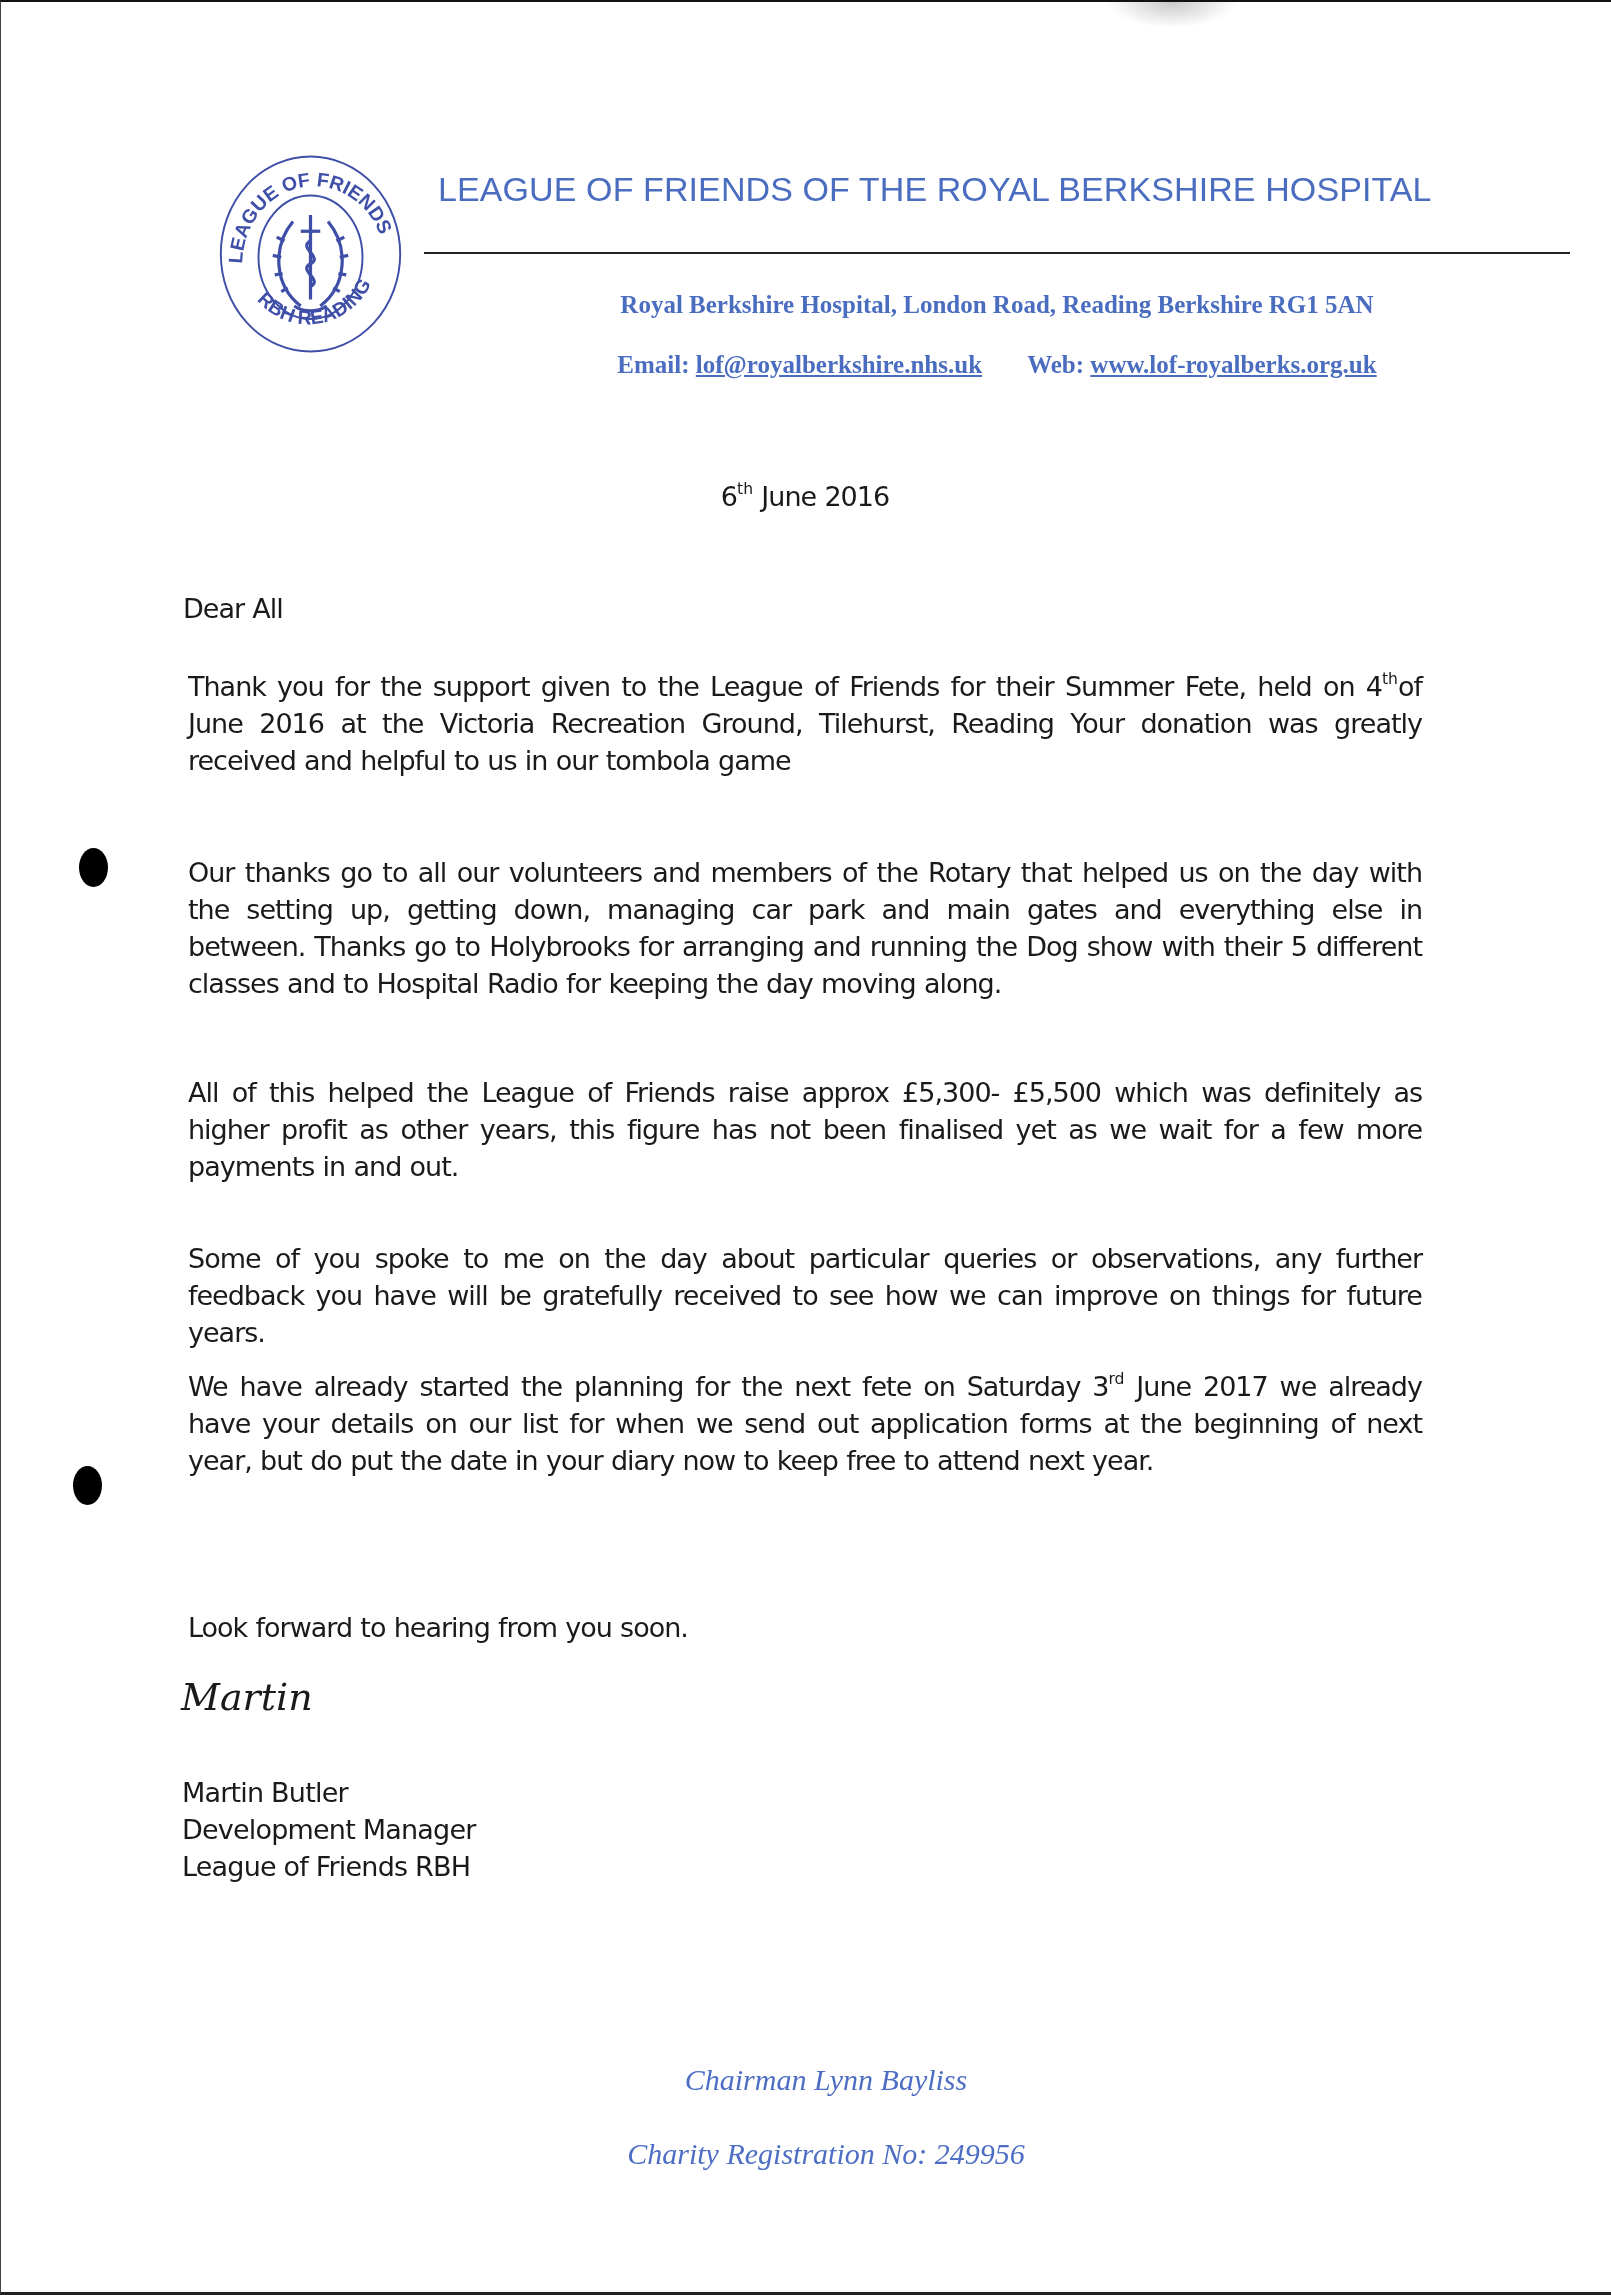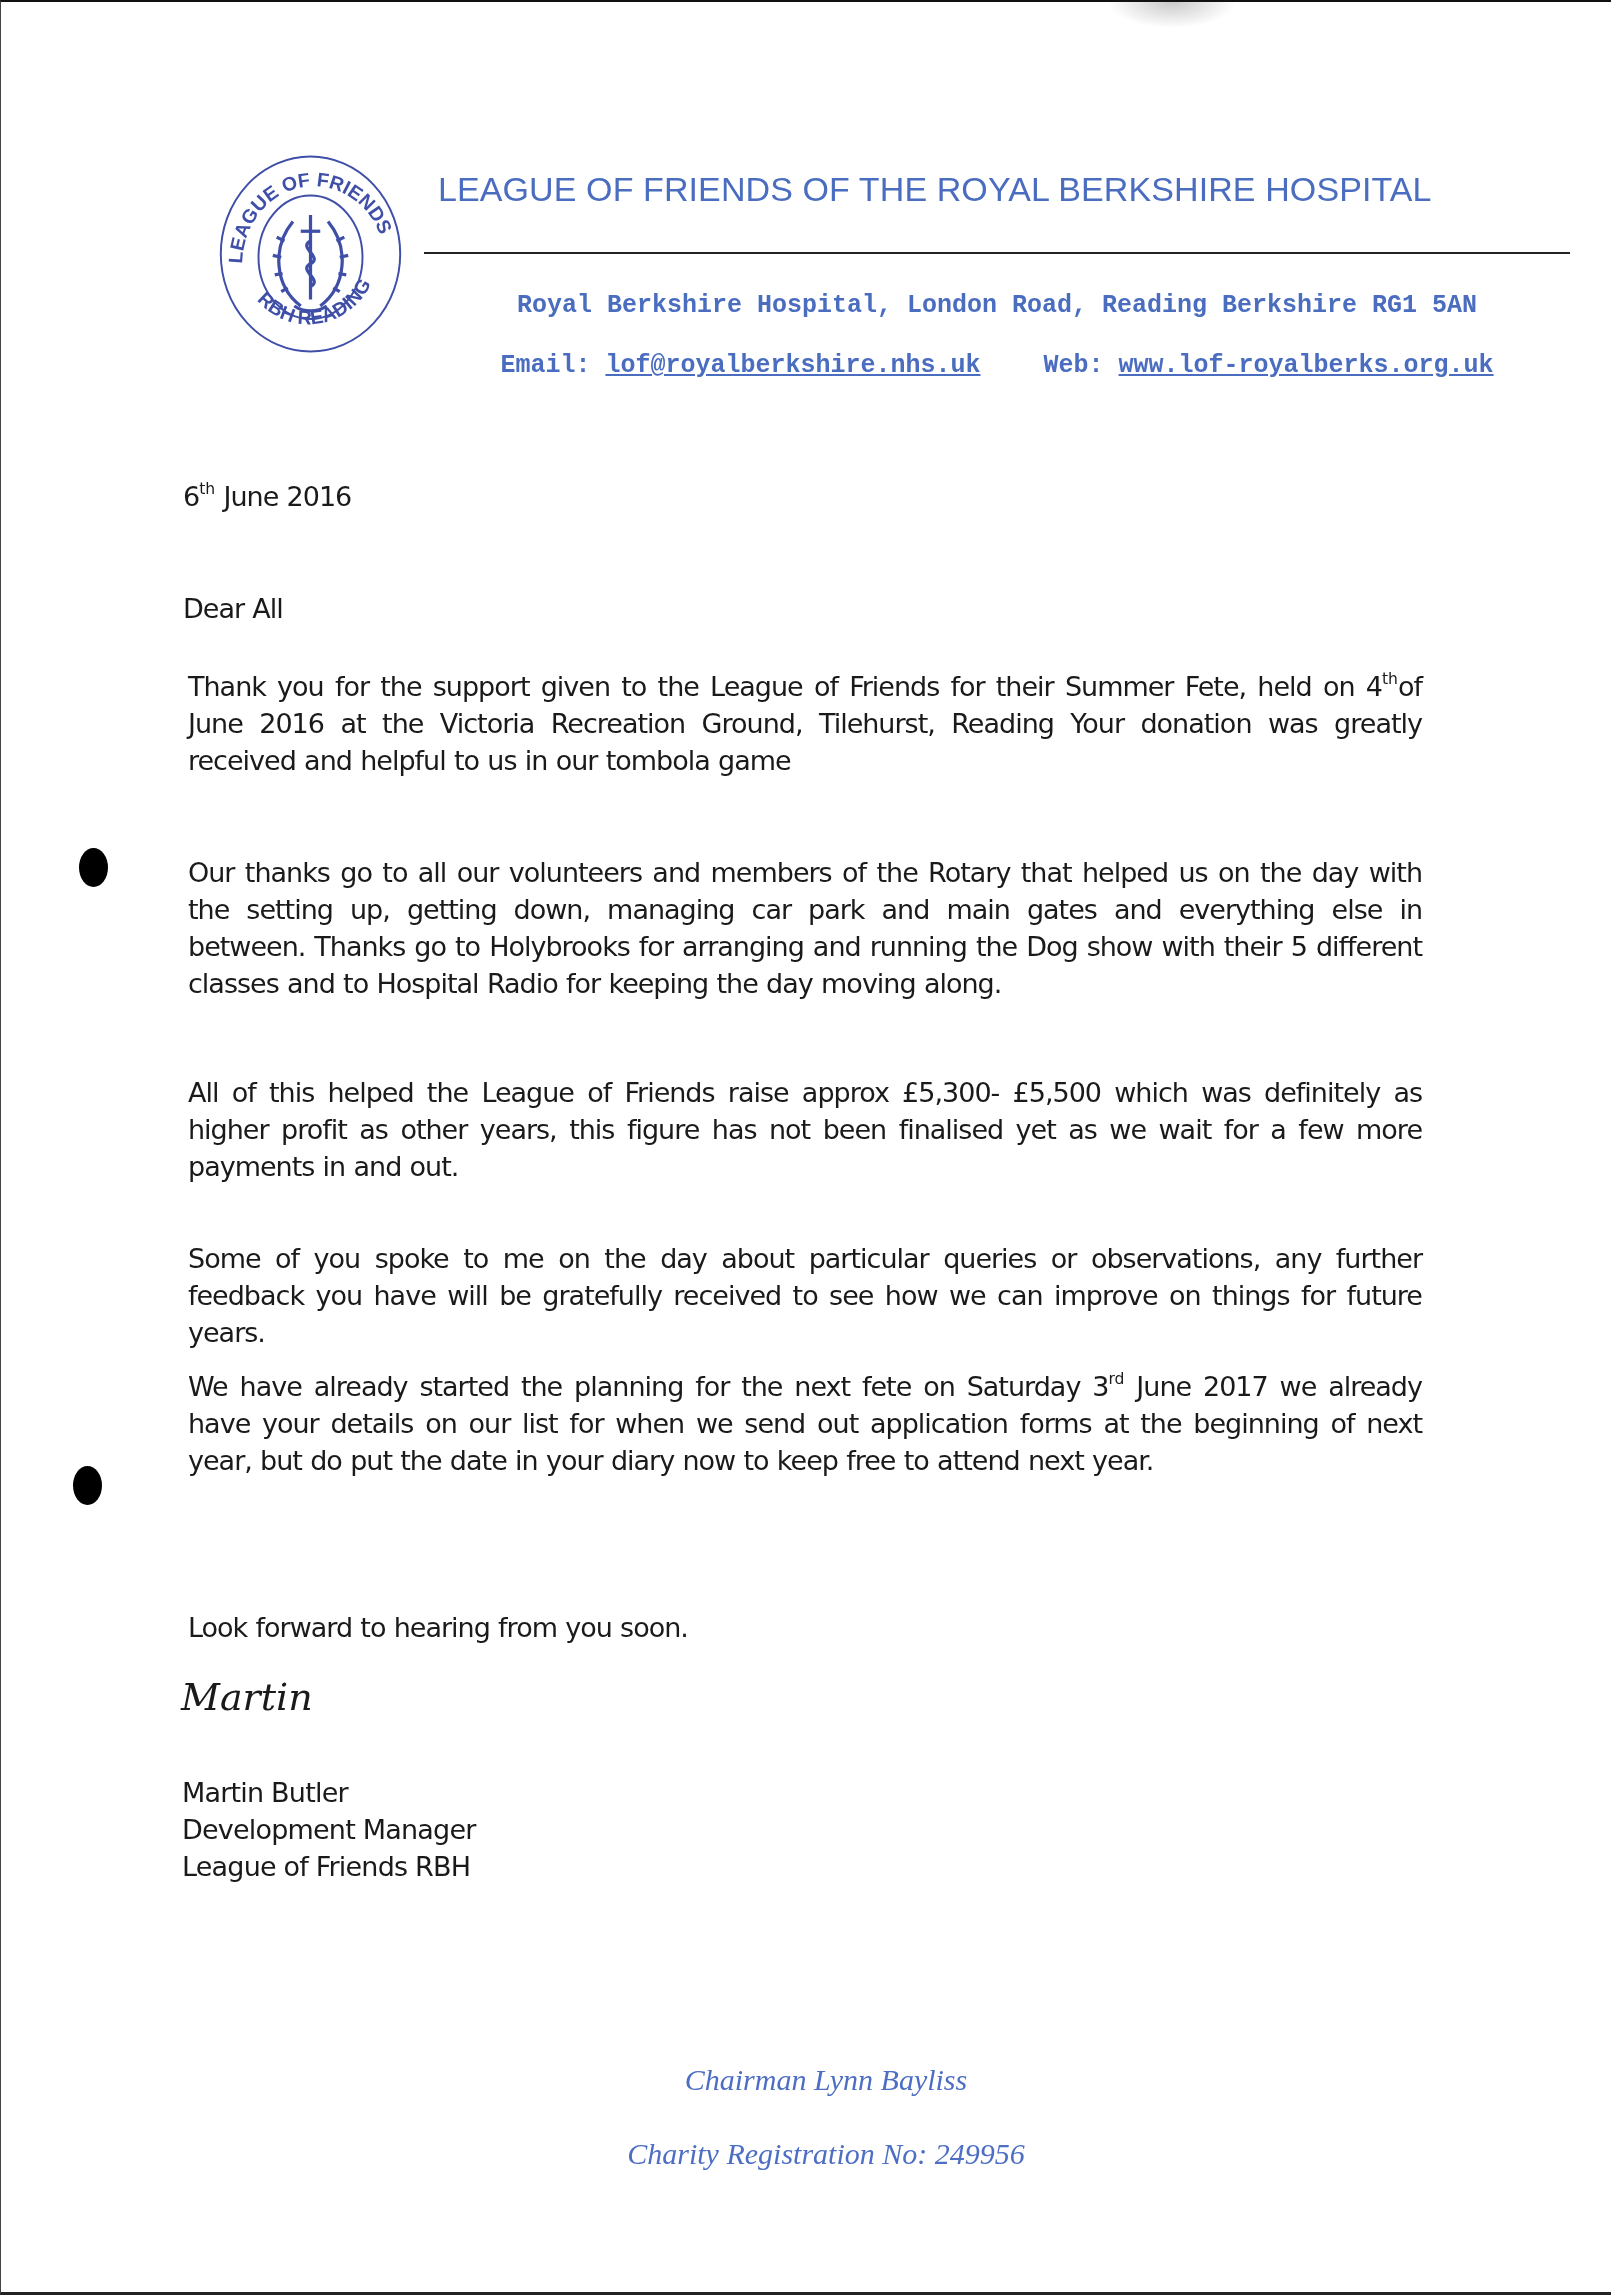--- a/index.html
+++ b/index.html
@@ -5,28 +5,28 @@
   html, body { margin: 0; padding: 0; background: #ffffff; }
   body { width: 1611px; height: 2295px; position: relative; overflow: hidden;
          font-family: "DejaVu Sans", sans-serif; color: #1a1a1a; }
   .page { position: absolute; left: 0; top: 0; width: 1611px; height: 2295px;
           border-top: 2.6px solid #111; border-bottom: 3.9px solid #222; border-left: 1.3px solid #444;
           box-sizing: border-box; background: #fff; }
   .logo { position: absolute; left: 215px; top: 148px; width: 189px; height: 208px; }
   .org-title { position: absolute; left: 437px; top: 168px; font-family: "Liberation Sans", sans-serif;
                font-weight: normal; font-size: 34px; color: #4a6dc0; letter-spacing: 0.1px; white-space: nowrap; }
   .rule { position: absolute; left: 423px; top: 250px; width: 1146px; height: 2px; background: #222; }
-  .addr { position: absolute; left: 423px; width: 1146px; text-align: center; font-family: Liberation Mono, monospace;
+  .addr { position: absolute; left: 423px; width: 1146px; text-align: center; font-family: Liberation Serif, serif;
           font-weight: bold; color: #4a6dc0; font-size: 25px; white-space: nowrap; }
   .addr a { color: #4a6dc0; text-decoration: underline; }
   .addr .gap { display: inline-block; width: 33px; }
   .letter { position: absolute; left: 182px; width: 1244px; font-family: "DejaVu Sans", sans-serif;
             font-size: 27px; line-height: 37px; color: #1a1a1a; letter-spacing: -1px; word-spacing: 0.7px; }
   .letter p { margin: 5px; text-align: justify; }
-  .date { top: 476px; }
+  .date { top: 476px; text-align: center; }
   .salut { top: 588px; }
   .p1 { top: 661px; }
   .p2 { top: 847px; }
   .p3 { top: 1067px; }
   .p4 { top: 1233px; }
   .p5 { top: 1361px; }
   .p6 { top: 1602px; }
   sup { font-size: 15.6px; line-height: 0; vertical-align: 11.7px; letter-spacing: 0; }
   .bullet { position: absolute; width: 29px; height: 39px; border-radius: 50%; background: #000; }
   .sig { position: absolute; left: 180px; top: 1673px; font-family: "DejaVu Serif", serif; font-style: italic;

